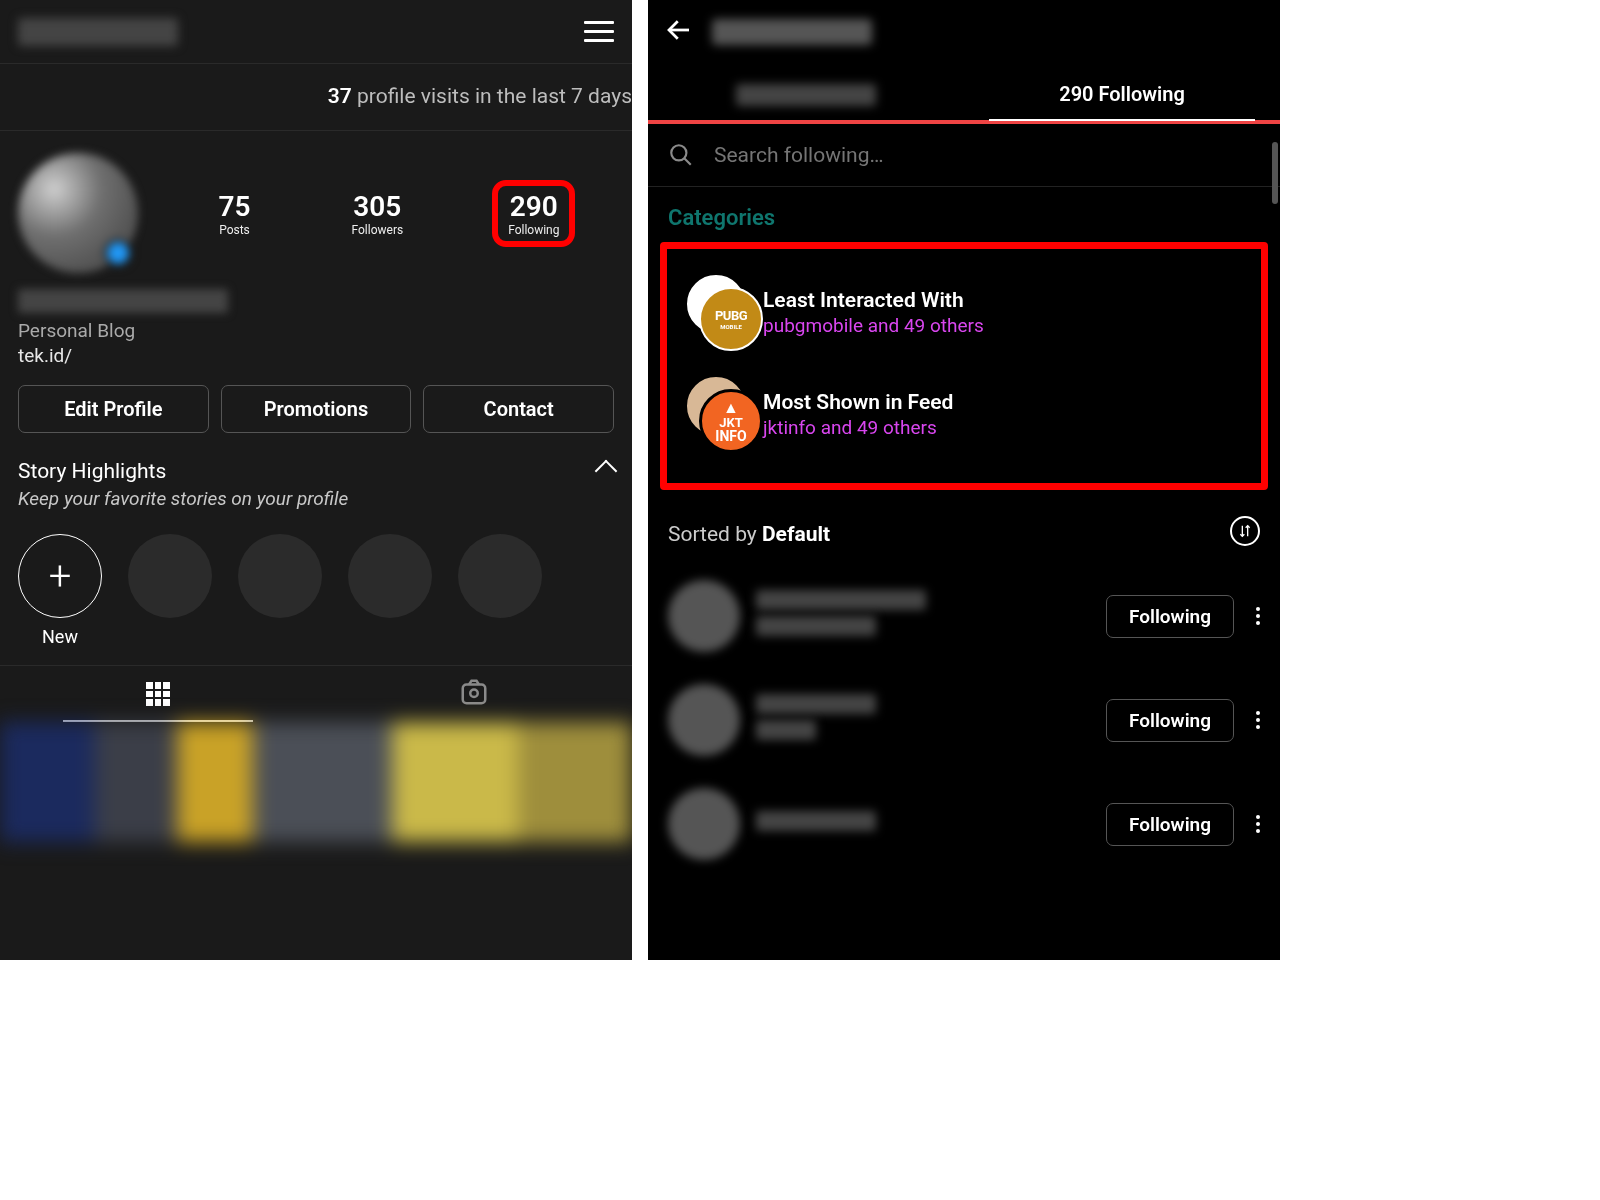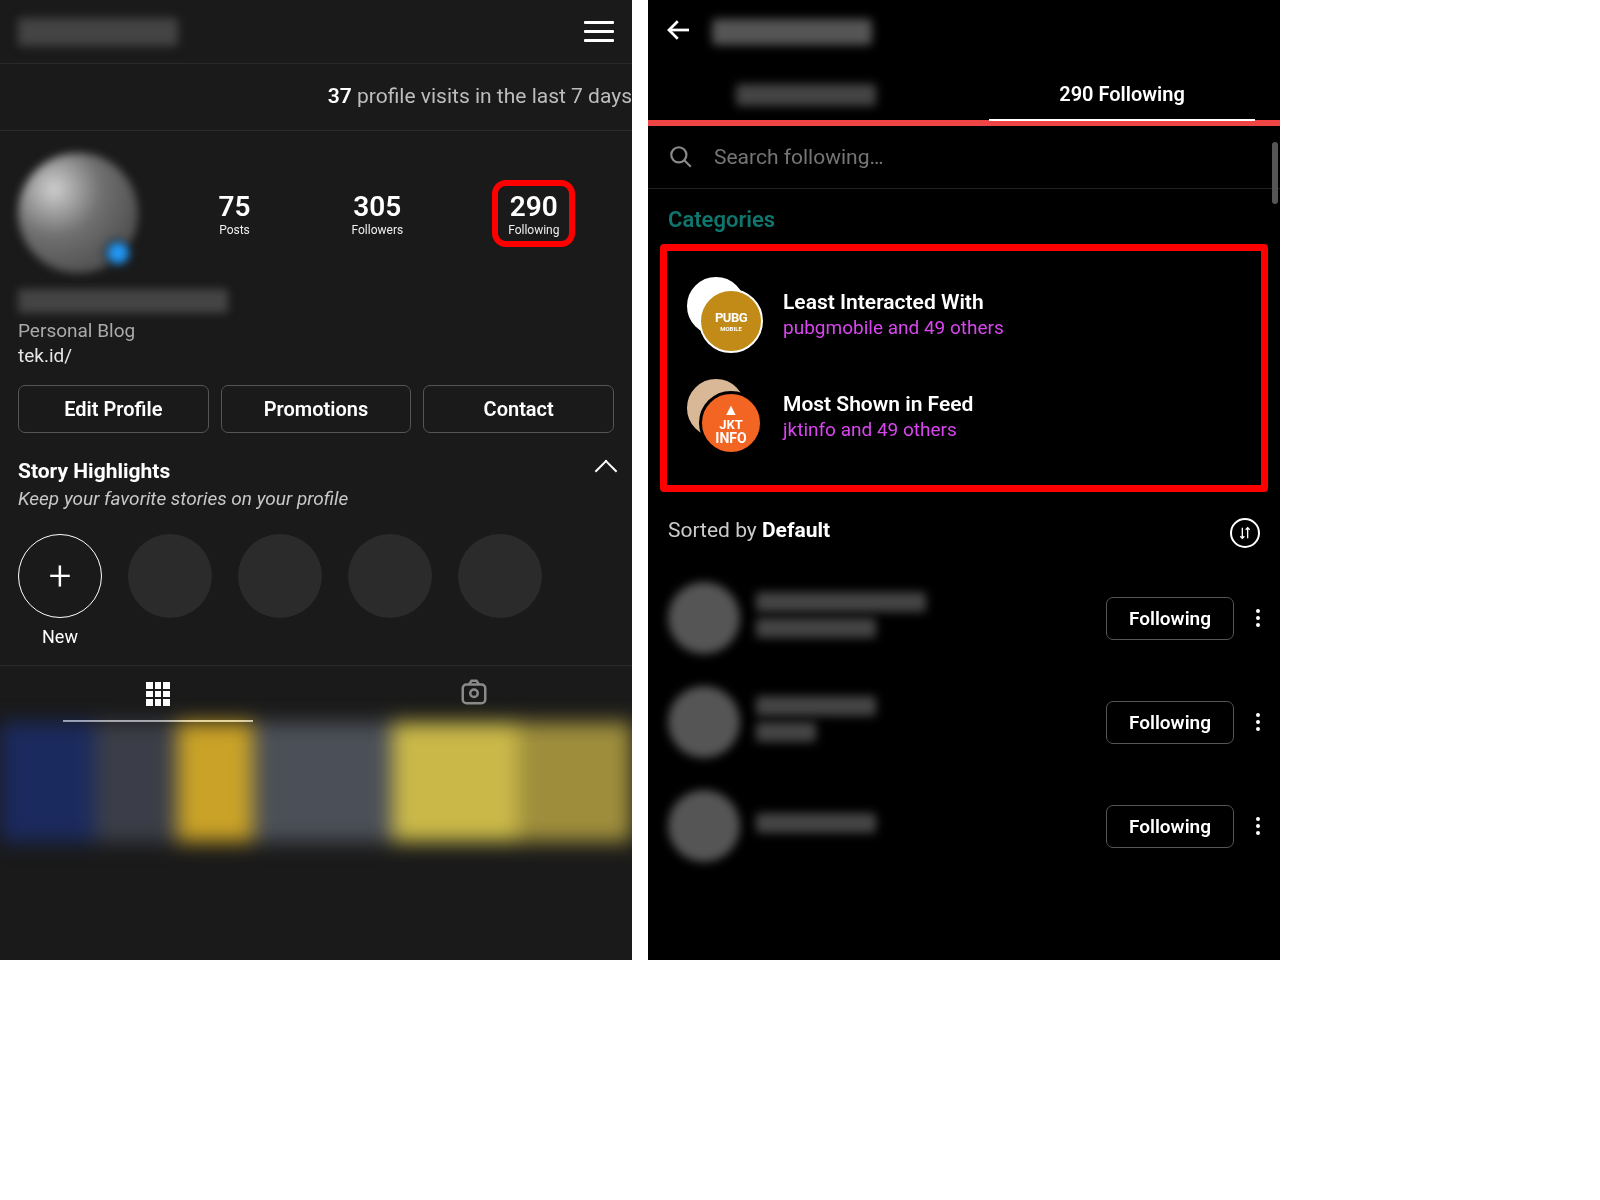--- a/index.html
+++ b/index.html
@@ -22,58 +22,58 @@
   .stat .lbl{ font-size:12px; color:#eee;}
   .hl-red { border:6px solid #ff0000; border-radius:14px; padding:4px 10px;}
   .bio { padding:6px 18px 18px; color:#fff;}
   .bio .name-blur{ width:210px; height:24px; background:#444; filter:blur(4px); border-radius:3px; margin-bottom:6px;}
   .bio .cat{ color:#aaa; font-size:19px; margin-bottom:2px;}
   .bio .link{ color:#e7e7e7; font-size:19px;}
   .btn-row { display:flex; gap:12px; padding:0 18px 20px;}
   .btn { flex:1; text-align:center; border:1.5px solid #555; border-radius:7px; padding:11px 0; color:#fff; font-size:20px; font-weight:600; cursor:pointer;}
   .story-hd { padding:6px 18px 10px; color:#fff;}
   .story-hd .row1{ display:flex; justify-content:space-between; align-items:center;}
-  .story-hd .t{ font-size:21px; font-weight:700;}
+  .story-hd .t{ font-size:21px; font-weight:400;}
   .chev-up{ width:16px; height:16px; border-left:2.5px solid #fff; border-top:2.5px solid #fff; transform:rotate(45deg);}
   .story-hd .sub{ color:#c8c8c8; font-size:19px; margin-top:4px;font-style:italic;}
   .highlights { display:flex; gap:26px; padding:14px 18px 12px; align-items:flex-start;}
   .hl-new{ text-align:center; color:#fff;}
   .hl-new .circ{ width:84px; height:84px; border:1.5px solid #fff; border-radius:50%; display:flex; align-items:center; justify-content:center; font-size:40px; font-weight:300;}
   .hl-new .lab{ margin-top:8px; font-size:18px;}
   .hl-ph{ width:84px; height:84px; border-radius:50%; background:#2b2b2b;}
   .tabs { display:flex; border-top:1px solid #2a2a2a; margin-top:6px;}
   .tab { flex:1; display:flex; align-items:center; justify-content:center; height:56px; position:relative;}
   .tab.active::after{content:""; position:absolute; left:20%; right:20%; bottom:0; height:2px; background:#fff;}
   .grid-icon{ width:24px; height:24px; display:grid; grid-template-columns:repeat(3,1fr); grid-template-rows:repeat(3,1fr); gap:2px;}
   .grid-icon span{ background:#fff;}
   .tagged-icon svg{ width:30px; height:30px; stroke:#8a8a8a; fill:none; stroke-width:2;}
   .feed-blur{ height:120px; background:linear-gradient(90deg,#1b2a5e 0 15%, #3b3e48 15% 28%, #c9a227 28% 40%, #4b4f57 40% 62%, #cab949 62% 82%, #9e8e3c 82% 100%); filter:blur(10px);}
   
   .r-top{ height:64px; display:flex; align-items:center; gap:18px; padding:0 16px;}
   .back-arrow svg{ width:30px; height:30px; stroke:#fff; stroke-width:2.2; fill:none;}
   .r-title-blur{ width:160px; height:26px; background:#555; border-radius:4px; filter:blur(5px);}
-  .r-tabs{ display:flex; border-bottom:6px solid #ef4444;align-items:flex-end;}
+  .r-tabs{ display:flex; border-bottom:4px solid #ef4444;align-items:flex-end;}
   .r-tab{ flex:1; text-align:center; padding:18px 0 14px; color:#aaa; font-size:20px; position:relative;}
   .r-tab.active{ color:#fff; font-weight:600;}
   .r-tab.active::after{content:""; position:absolute; left:8%; right:8%; bottom:-1px; height:2px; background:#fff;}
   .r-tab .blur{ width:140px; height:22px; background:#444; filter:blur(5px); border-radius:3px; margin:0 auto;}
   .search-row{ display:flex; align-items:center; gap:20px; padding:18px 20px; border-bottom:1px solid #222;}
   .search-row svg{ width:26px; height:26px; stroke:#8a8a8a; fill:none; stroke-width:2;}
   .search-row input{ flex:1; background:transparent; border:none; outline:none; color:#aaa; font-size:21px;}
   .cat-title{ color:#0f766e; font-size:22px; font-weight:600; padding:18px 20px 12px;}
   .cat-box{ margin:0 12px; border:7px solid #ff0000; border-radius:4px; padding:12px 8px 18px;}
-  .cat-item{ display:flex; align-items:center; gap:20px; padding:12px 10px; cursor:pointer;}
+  .cat-item{ display:flex; align-items:center; padding:12px 10px; cursor:pointer;}
   .cat-av{ width:78px; height:78px; position:relative;}
   .cat-av .back-circ{ position:absolute; left:0; top:0; width:62px; height:62px; border-radius:50%; background:#fff; border:2px solid #000;}
   .cat-av .front-circ{ position:absolute; right:0; bottom:0; width:64px; height:64px; border-radius:50%; border:3px solid #000; display:flex; align-items:center; justify-content:center; font-size:10px; font-weight:700; color:#fff;}
   .cat-av .yellow{ background:#c28a16; border:2px solid #fff; flex-direction:column;}
   .cat-av .orange{ background:#f26522;}
   .cat-txt .t1{ color:#fff; font-size:21px; font-weight:600;}
   .cat-txt .t2{ color:#d946ef; font-size:19px; margin-top:2px;}
-  .sort-row{ display:flex; align-items:flex-start; justify-content:space-between; padding:26px 20px 14px;}
+  .sort-row{ display:flex; align-items:flex-end; justify-content:space-between; padding:26px 20px 14px;}
   .sort-row .txt{ color:#ccc; font-size:21px;}
   .sort-row .txt b{ color:#fff; font-weight:700;}
   .sort-icon{ width:30px; height:30px; border:2px solid #fff; border-radius:50%; display:flex; align-items:center; justify-content:center;}
   .sort-icon svg{ width:16px; height:16px; stroke:#fff; stroke-width:2; fill:none;}
   .flist{ padding:4px 16px;}
   .frow{ display:flex; align-items:center; gap:16px; padding:16px 4px;}
   .fav{ width:72px; height:72px; border-radius:50%; background:#555; filter:blur(5px);}
   .fname{ flex:1;}
   .fname .blurline{ height:20px; background:#444; border-radius:3px; filter:blur(5px); margin-bottom:6px;}
   .fname .blurline.w1{ width:170px;} .fname .blurline.w2{ width:120px;}

